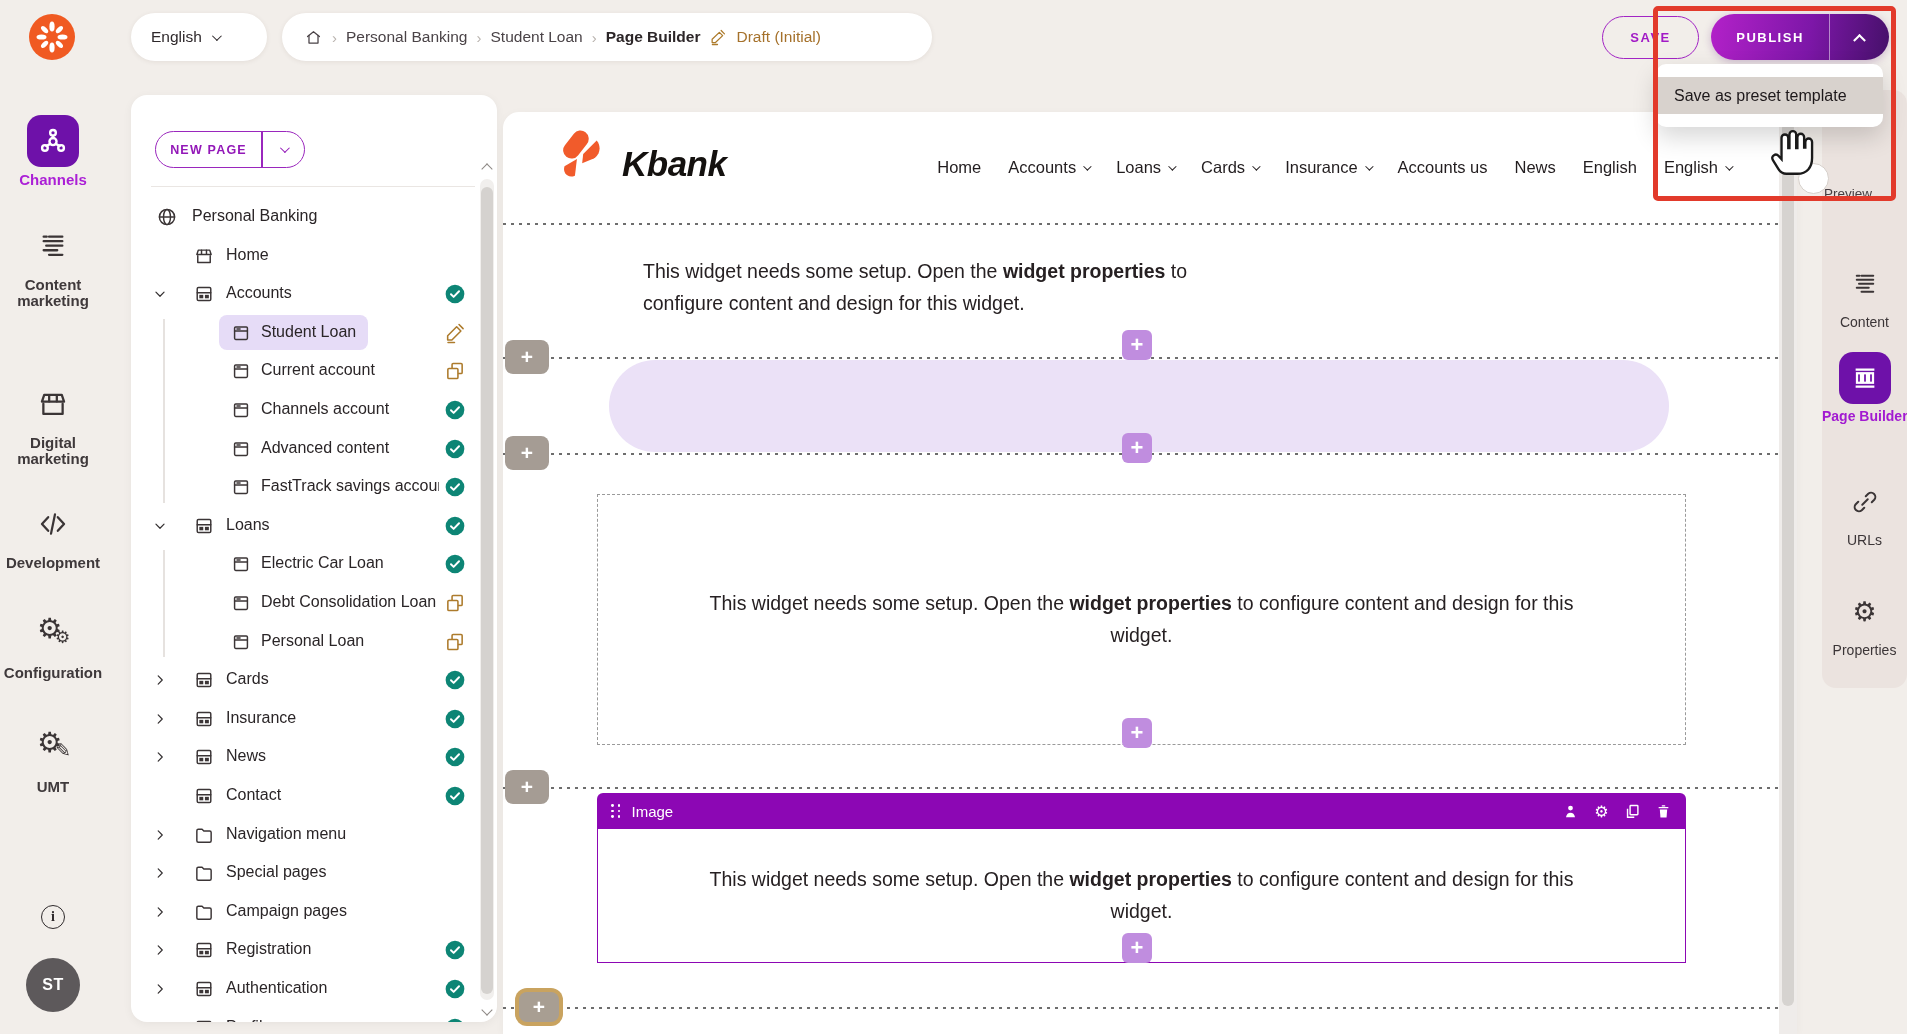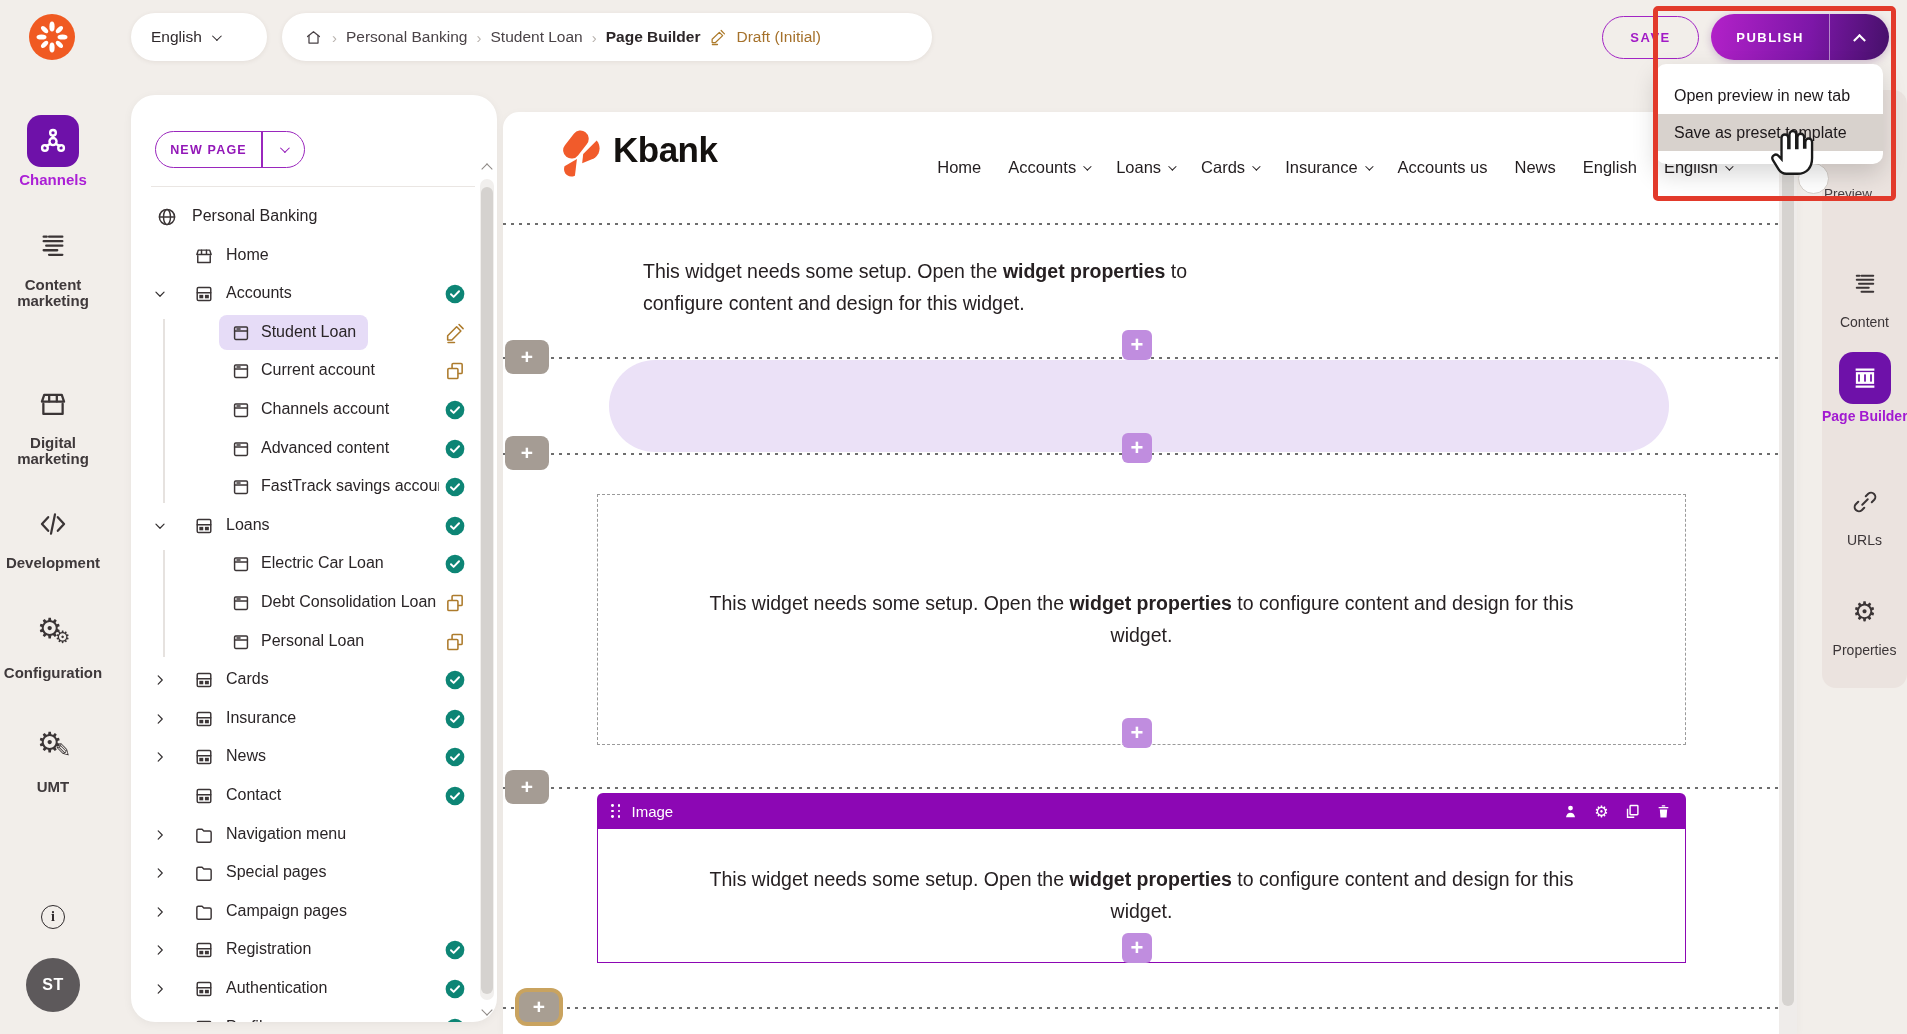--- a/index.html
+++ b/index.html
@@ -44,21 +44,21 @@
   
   .publish-menu { position:absolute; left:1656px; top:64px; width:227px; background:#fff; border-radius:10px; box-shadow:0 10px 24px rgba(0,0,0,.16); padding:13px 0; z-index:55; }
   .menu-item { height:37px; display:flex; align-items:center; padding:0 18px; font-size:16px; color:#1d181a; white-space:nowrap; }
   .menu-item.hovered { background:#d8d2cd; }
   .red-box { position:absolute; left:1653px; top:6px; width:243px; height:195px; border:5px solid #e23a2b; border-radius:5px; z-index:60; pointer-events:none; }
   .hand-cursor { position:absolute; left:1766px; top:124px; width:54px; height:58px; z-index:70; pointer-events:none; }
   .preview-toggle { position:absolute; left:1798px; top:163px; width:31px; height:31px; background:#fff; border:1px solid #d6d0cb; border-radius:50%; z-index:40; }
   .preview-label { position:absolute; left:1824px; top:186px; font-size:13.5px; color:#453e41; z-index:41; }
 
   
-  .tree-panel { position:absolute; left:131px; top:95px; width:366px; height:927px; background:#fff; border-radius:24px; box-shadow:0 2px 10px rgba(0,0,0,.05); overflow:hidden; }
+  .tree-panel { position:absolute; left:131px; top:95px; width:366px; height:927px; background:#fff; border-radius:16px; box-shadow:0 2px 10px rgba(0,0,0,.05); overflow:hidden; }
   .newpage-btn { position:absolute; left:24px; top:36px; width:150px; height:37px; border:1.6px solid #9a27bd; border-radius:19px; display:flex; align-items:center; color:#9318b8; }
   .newpage-label { flex:0 0 105px; text-align:center; font-size:12.5px; font-weight:bold; letter-spacing:1.2px; }
   .newpage-split { width:1.6px; height:37px; background:#9a27bd; }
   .newpage-caret { flex:1; display:flex; justify-content:center; }
   .tree-divider { position:absolute; left:20px; right:22px; top:91px; height:1px; background:#eae6e3; }
   .trow { position:absolute; left:0; width:100%; height:38px; }
   .trow.selected::before { content:""; position:absolute; left:88px; top:1px; width:149px; height:35px; background:#e6dcf7; border-radius:8px; }
   .tchev { position:absolute; left:20px; top:10px; width:18px; height:18px; color:#343031; }
   .tchev svg { width:18px; height:18px; }
   .tchev.down { transform:rotate(90deg); }
@@ -71,21 +71,21 @@
   .tree-scroll { position:absolute; right:3px; top:66px; bottom:4px; width:14px; }
   .tree-scroll .track { position:absolute; inset:18px 0; background:#f1efed; border-radius:7px; }
   .tree-scroll .thumb { position:absolute; left:1px; right:1px; top:26px; bottom:24px; background:#d5d2cf; border-radius:7px; }
   .scroll-chev { position:absolute; left:3px; width:8px; height:8px; border-left:1.7px solid #8d8885; border-top:1.7px solid #8d8885; }
   .scroll-chev.up { top:4px; transform:rotate(45deg); }
   .scroll-chev.down { bottom:4px; transform:rotate(225deg); }
 
   
   .canvas { position:absolute; left:503px; top:112px; width:1294px; height:922px; background:#fff; border-radius:16px 16px 0 0; box-shadow:0 2px 10px rgba(0,0,0,.04); }
   .site-header { position:absolute; left:0; top:0; width:100%; height:96px; }
-  .brand { position:absolute; left:52px; top:18px; display:flex; align-items:flex-start; gap:12px; }
+  .brand { position:absolute; left:52px; top:18px; display:flex; align-items:flex-end; gap:21px;font-style:italic; }
   .brand-mark svg { width:46px; height:54px; }
   .brand-name { font-size:35px; font-weight:800; letter-spacing:-.5px; color:#14110f; }
   .site-nav { position:absolute; right:66px; top:46px; display:flex; align-items:center; gap:27px; }
   .nav-item { font-size:16.5px; color:#221d1f; display:flex; align-items:center; gap:7px; white-space:nowrap; }
   .nav-item .caret { width:6px; height:6px; border-width:1.6px; }
 
   .section-line { position:absolute; left:0; width:1276px; height:2px; background:repeating-linear-gradient(90deg,#6d6d6d 0 3px,transparent 3px 8px); }
   .widget-msg { font-size:19.5px; line-height:31.5px; color:#262022; }
   .widget-msg b { font-weight:bold; }
   .msg-1 { position:absolute; left:140px; top:144px; width:545px; }
@@ -239,21 +239,20 @@
 
 <div class="publish-btn">
   <span class="publish-label">PUBLISH</span>
   <span class="publish-split"></span>
   <span class="publish-caret-zone">
     <span class="chev-up"></span>
   </span>
 </div>
 
 <div class="publish-menu" id="publish-menu">
-    <div class="menu-item">Open preview in new tab</div>
     <div class="menu-item hovered">Save as preset template</div>
   </div>
 <div class="preview-toggle"></div>
 <div class="preview-label">Preview</div>
 <div class="red-box"></div>
 <div class="hand-cursor">
   <svg viewBox="0 0 32 32">
       <path d="M12 29.5c-2.1 0-3.5-1-4.7-2.9l-3.2-5.2c-.7-1.1-.4-2.3.6-2.9.9-.6 2-.4 2.8.5l1.7 1.9V8.2c0-1.1.9-2 2-2s2 .9 2 2v6h.7v-8c0-1.1.9-2 2-2s2 .9 2 2v8h.7v-6.4c0-1.1.9-2 2-2s2 .9 2 2V14h.7v-3.4c0-1.1.9-2 2-2s2 .9 2 2v9.6c0 5.6-3.1 9.3-8.7 9.3H12z" fill="#fff" stroke="#1a1a1a" stroke-width="1.4"></path>
     </svg>
 </div>

